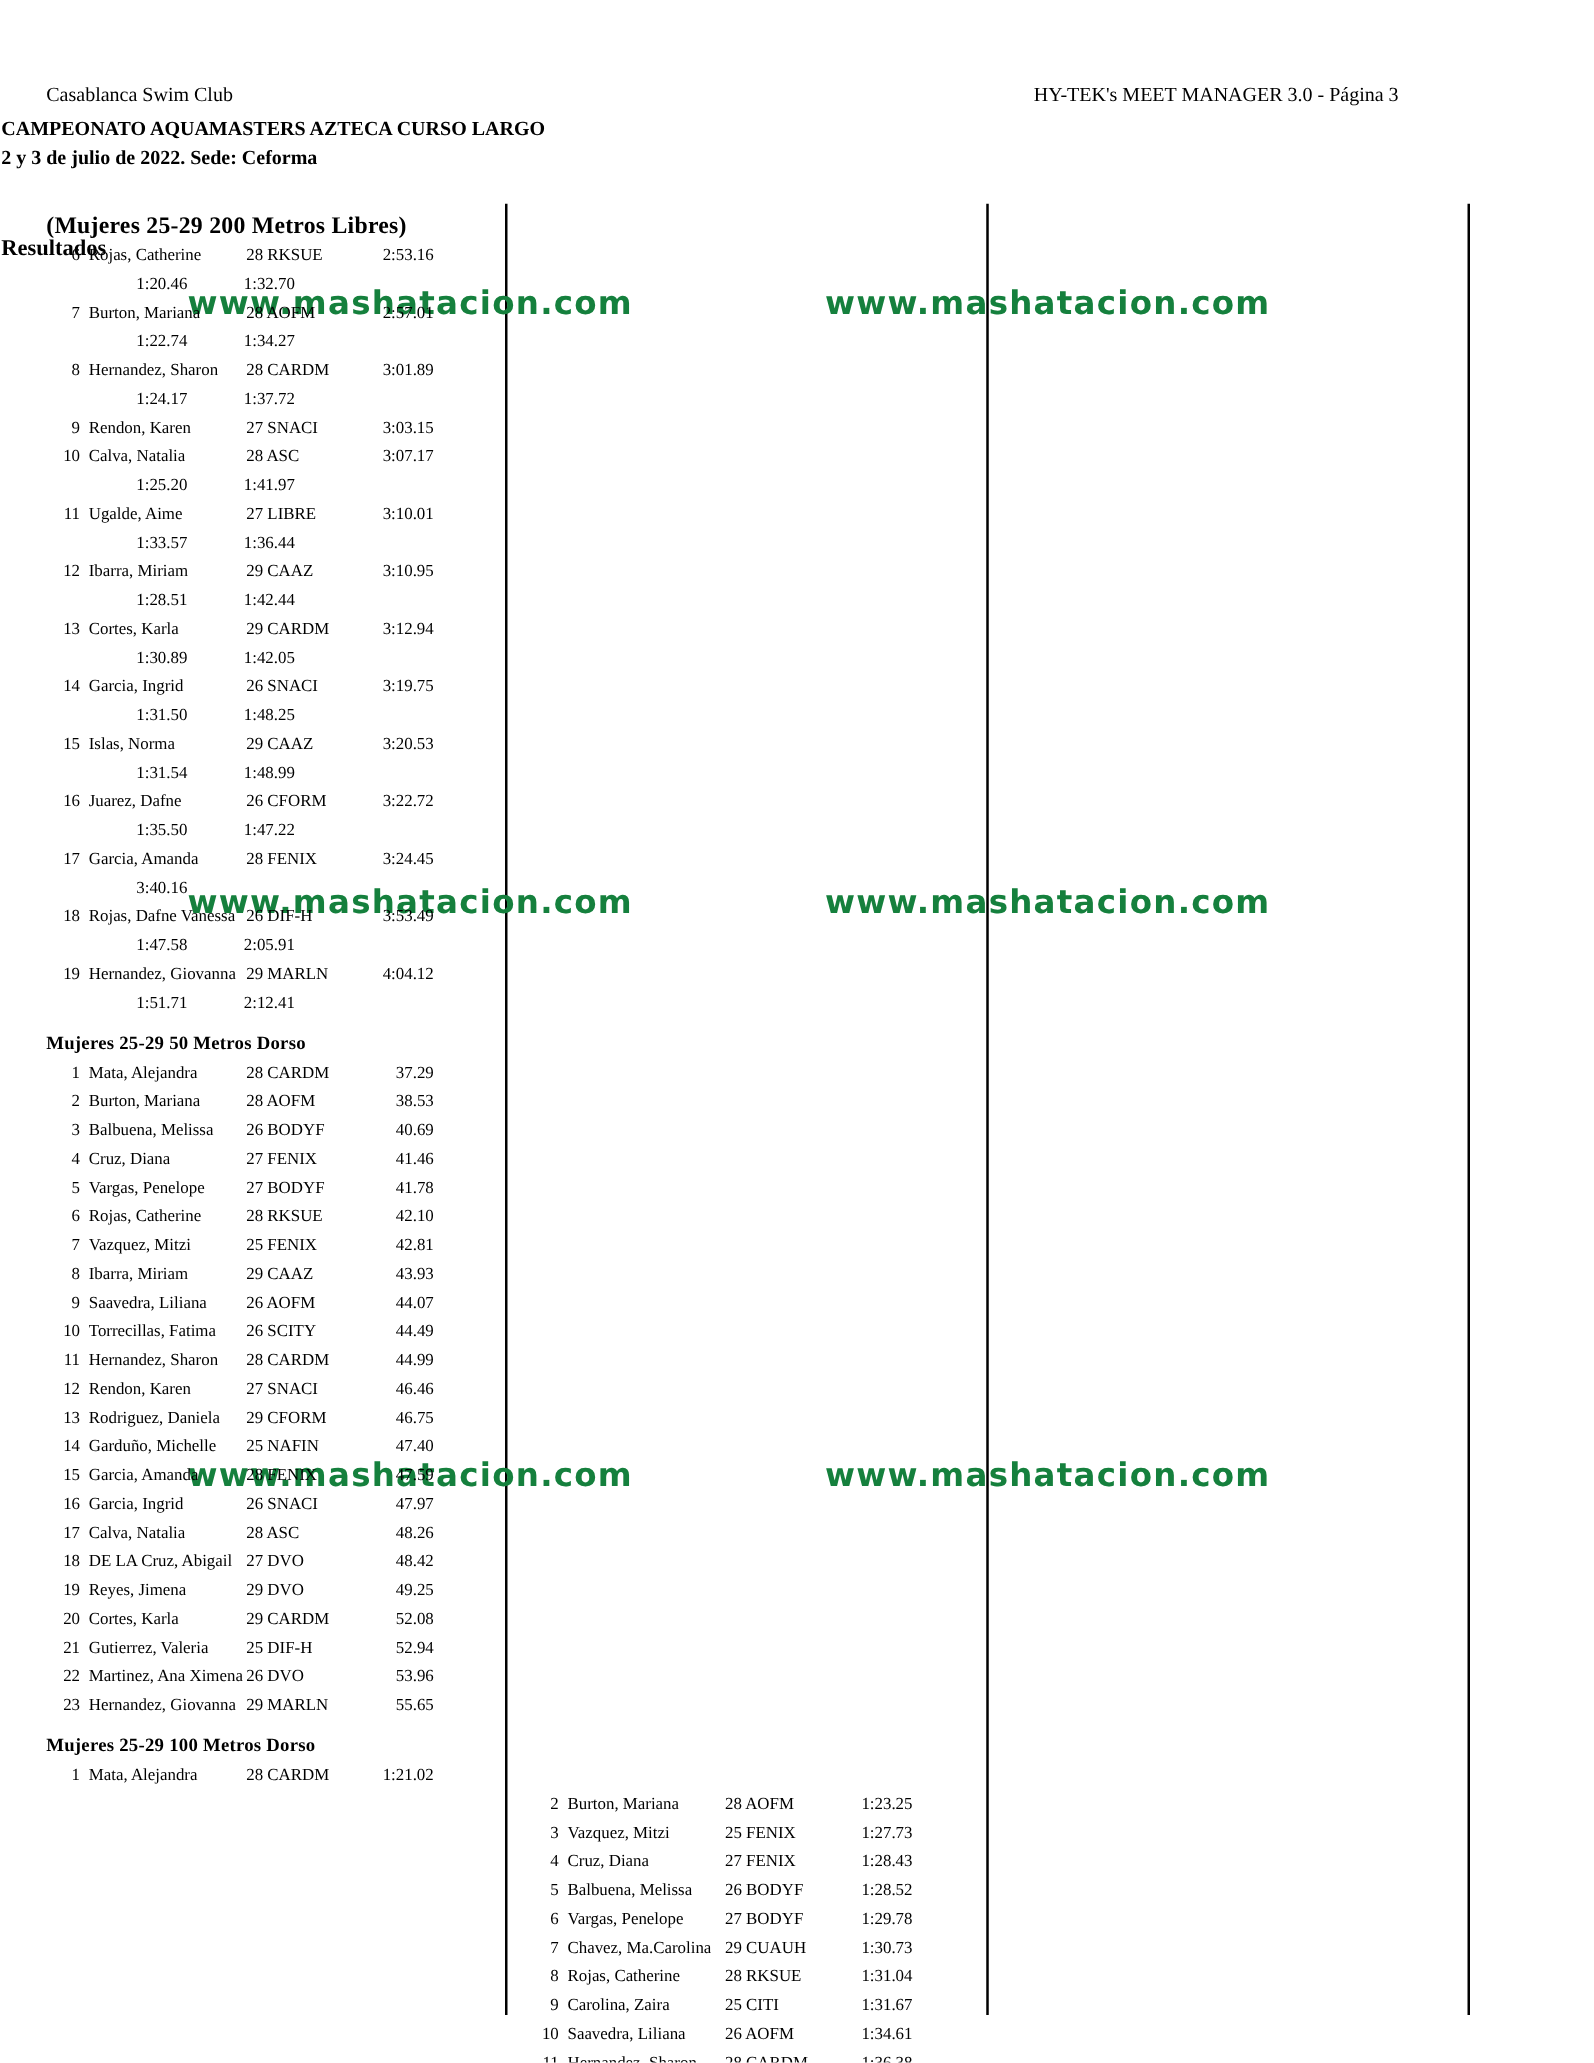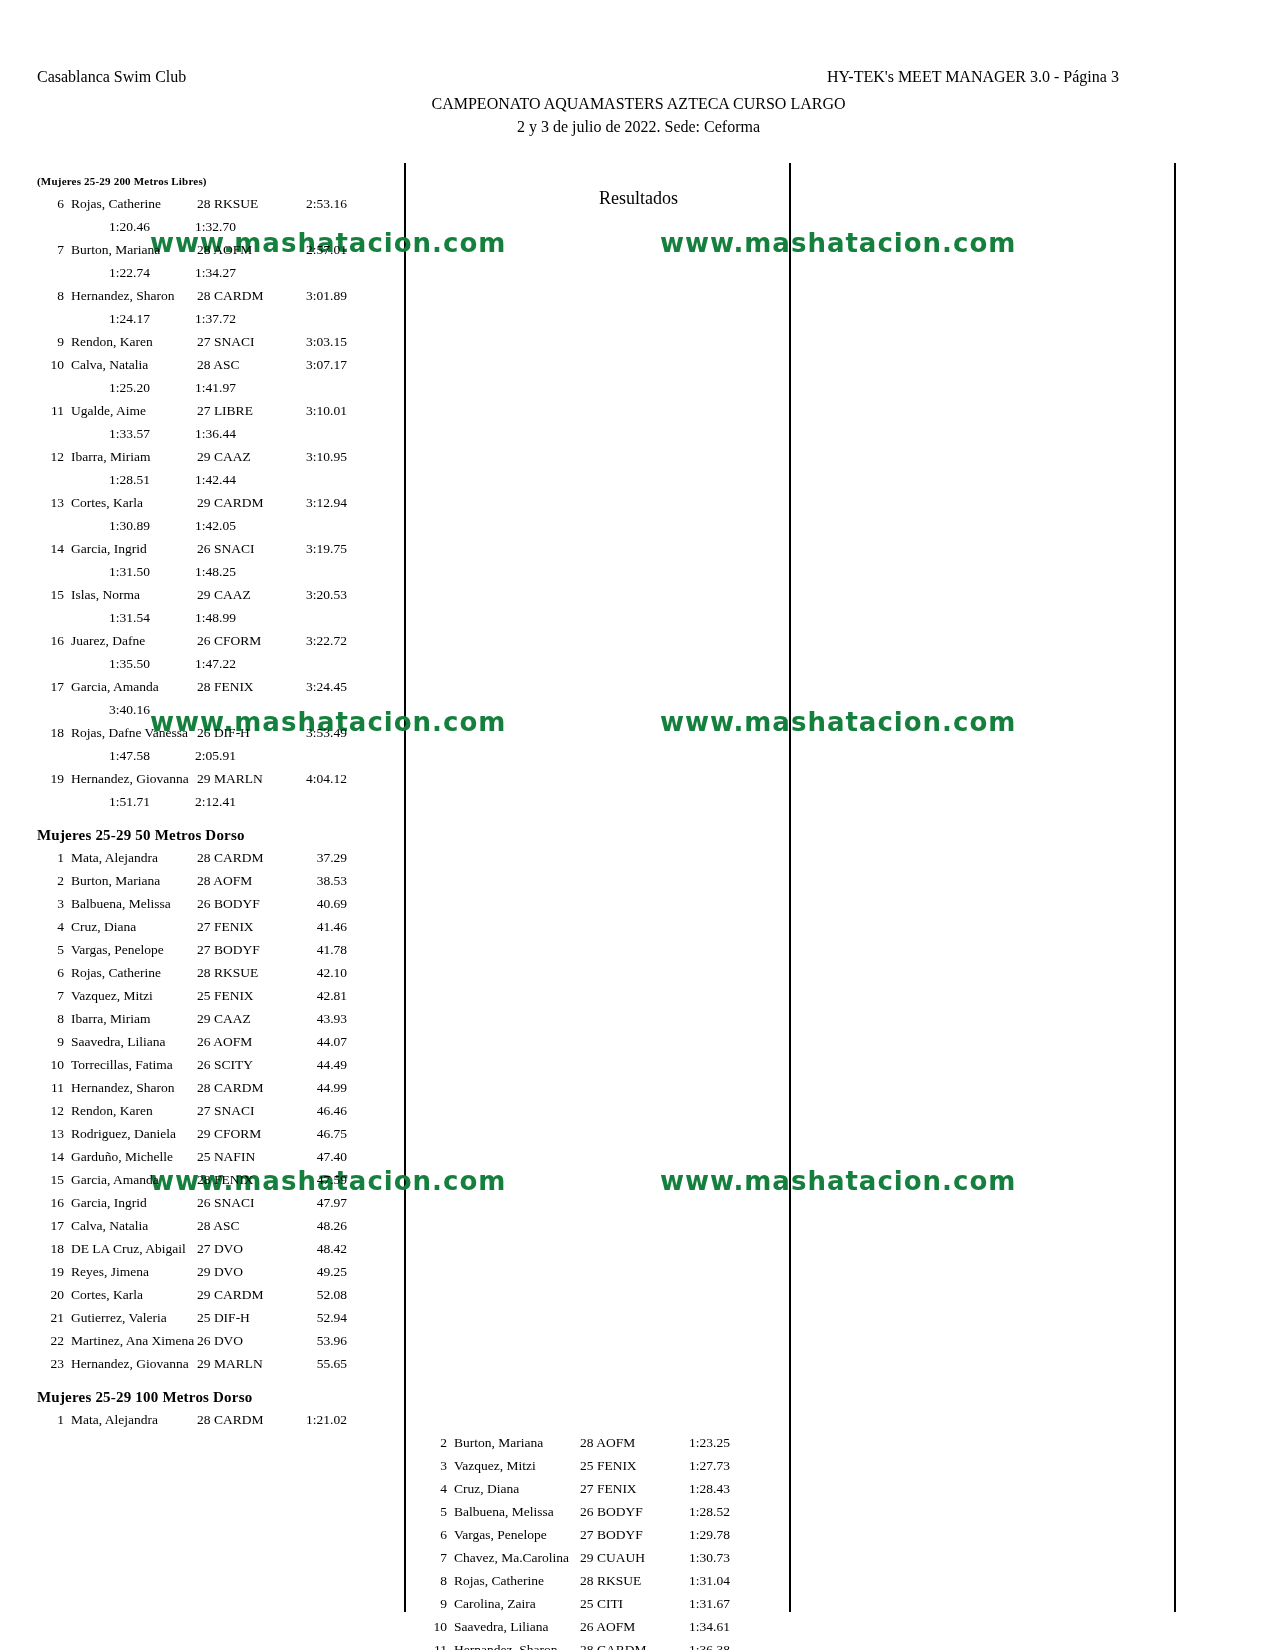--- a/index.html
+++ b/index.html
@@ -1,32 +1,32 @@
 <!DOCTYPE html>
 <html><head>
 <meta charset="utf-8">
 <style>
   html, body { margin: 0; padding: 0; background: #ffffff; }
   body { width: 1275px; height: 1650px; position: relative; overflow: hidden;
          font-family: "Liberation Serif", "DejaVu Serif", serif; color: #000; }
   .hdr-left { position: absolute; left: 37px; top: 68px; font-size: 16px; }
   .hdr-right { position: absolute; left: 827px; top: 68px; font-size: 16px; }
-  .title { position: absolute; left: 0; width: 1275px; text-align: center; font-weight: normal; }
+  .title { position: absolute; left: 0; width: 1275px; font-weight: bold; }
   .t1 { top: 95px; font-size: 16px; left: 0; width: 1275px; padding-left: 0; }
   .t2 { top: 118px; font-size: 16px; }
   .t3 { top: 140px; font-size: 18px; margin-top: 48px; }
   .t1 span, .t2 span, .t3 span { position: relative; left: 1px; }
   .col { position: absolute; top: 170px; font-size: 13.5px; }
   .col-1 { left: 37px; width: 365px; }
   .col-2 { left: 420px; width: 365px; }
   .divider { position: absolute; top: 163px; width: 2px; height: 1449px; background: #000; }
   .d1 { left: 404px; } .d2 { left: 789px; } .d3 { left: 1174px; }
   .event { margin-bottom: 0; }
   .event-title { font-weight: bold; font-size: 15px; height: 22px; line-height: 22px; letter-spacing: 0.2px; }
-  .event-title.cont { font-size: 11px; }
+  .event-title.cont { font-size: 19px; }
   .row { position: relative; height: 23px; line-height: 23px; white-space: nowrap; }
   .row .pl { position: absolute; right: calc(100% - 27px); text-align: right; }
   .row .nm { position: absolute; left: 34px; width: 124px; overflow: hidden; }
   .row .tm { position: absolute; left: 160px; text-align: center; }
   .row .res { position: absolute; right: 55px; text-align: left; }
   .split { position: relative; height: 23px; line-height: 23px; white-space: nowrap; }
   .split .s1 { position: absolute; left: 72px; }
   .split .s2 { position: absolute; left: 158px; }
   .gap { height: 11px; }
   .watermark { position: absolute; font-family: "DejaVu Sans", sans-serif; font-weight: bold;

